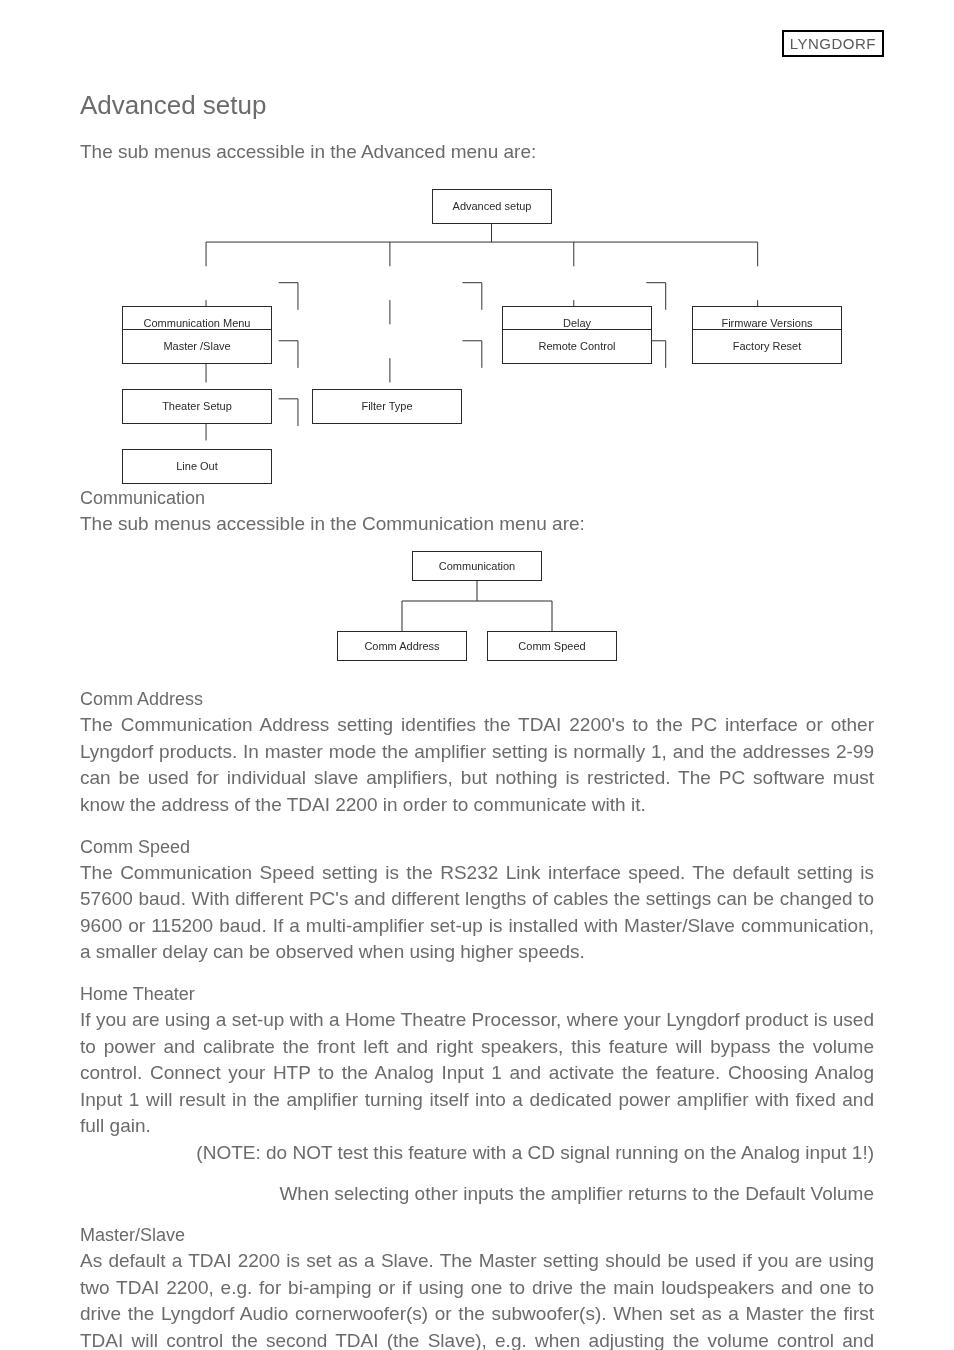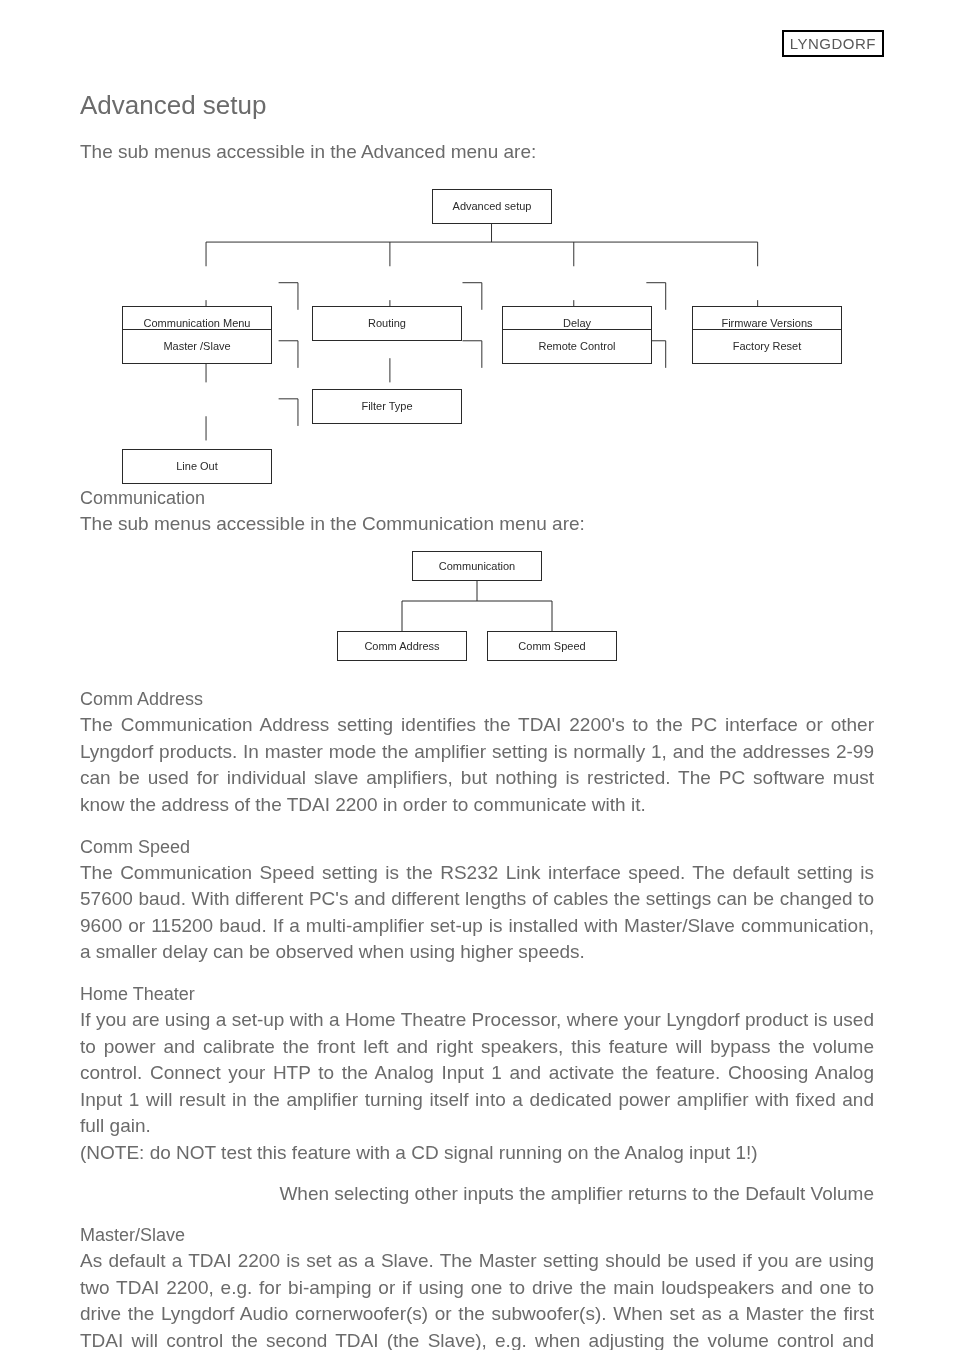--- a/index.html
+++ b/index.html
@@ -145,23 +145,23 @@
         <line x1="655" y1="120" x2="655" y2="145"></line>
         <line x1="715" y1="102" x2="715" y2="102"></line>
 
         <line x1="715" y1="102" x2="715" y2="102"></line>
       </g>
     </svg>
     <div class="dbox root">Advanced setup</div>
 
     <div class="dbox cell colA r1">Communication Menu</div>
     <div class="dbox cell colA r2">Master /Slave</div>
+    <div class="dbox cell colA r3">Theater Setup</div>
     <div class="dbox cell colA r4">Line Out</div>
 
-    <div class="dbox cell colB r1">Routing</div>
     <div class="dbox cell colB r3">Filter Type</div>
 
     <div class="dbox cell colC r1">Delay</div>
     <div class="dbox cell colC r2">Remote Control</div>
 
     <div class="dbox cell colD r1">Firmware Versions</div>
     <div class="dbox cell colD r2">Factory Reset</div>
   </div>
 
   <h2>Communication</h2>
@@ -182,20 +182,20 @@
   </div>
 
   <h2>Comm Address</h2>
   <p>The Communication Address setting identifies the TDAI 2200's to the PC interface or other Lyngdorf products. In master mode the amplifier setting is normally 1, and the addresses 2-99 can be used for individual slave amplifiers, but nothing is restricted. The PC software must know the address of the TDAI 2200 in order to communicate with it.</p>
 
   <h2>Comm Speed</h2>
   <p>The Communication Speed setting is the RS232 Link interface speed. The default setting is 57600 baud. With different PC's and different lengths of cables the settings can be changed to 9600 or 115200 baud. If a multi-amplifier set-up is installed with Master/Slave communication, a smaller delay can be observed when using higher speeds.</p>
 
   <h2>Home Theater</h2>
   <p style="margin-bottom:0;">If you are using a set-up with a Home Theatre Processor, where your Lyngdorf product is used to power and calibrate the front left and right speakers, this feature will bypass the volume control. Connect your HTP to the Analog Input 1 and activate the feature. Choosing Analog Input 1 will result in the amplifier turning itself into a dedicated power amplifier with fixed and full gain.</p>
-  <p style="text-align:left;">(NOTE: do NOT test this feature with a CD signal running on the Analog input 1!)</p>
+  <p style="text-align:right;">(NOTE: do NOT test this feature with a CD signal running on the Analog input 1!)</p>
   <p style="text-align:right;">When selecting other inputs the amplifier returns to the Default Volume</p>
 
   <h2>Master/Slave</h2>
   <p>As default a TDAI 2200 is set as a Slave. The Master setting should be used if you are using two TDAI 2200, e.g. for bi-amping or if using one to drive the main loudspeakers and one to drive the Lyngdorf Audio cornerwoofer(s) or the subwoofer(s). When set as a Master the first TDAI will control the second TDAI (the Slave), e.g. when adjusting the volume control and when switching on and off.</p>
 
   <div class="pagenum">25</div>
 </div>
 
 </body></html>

